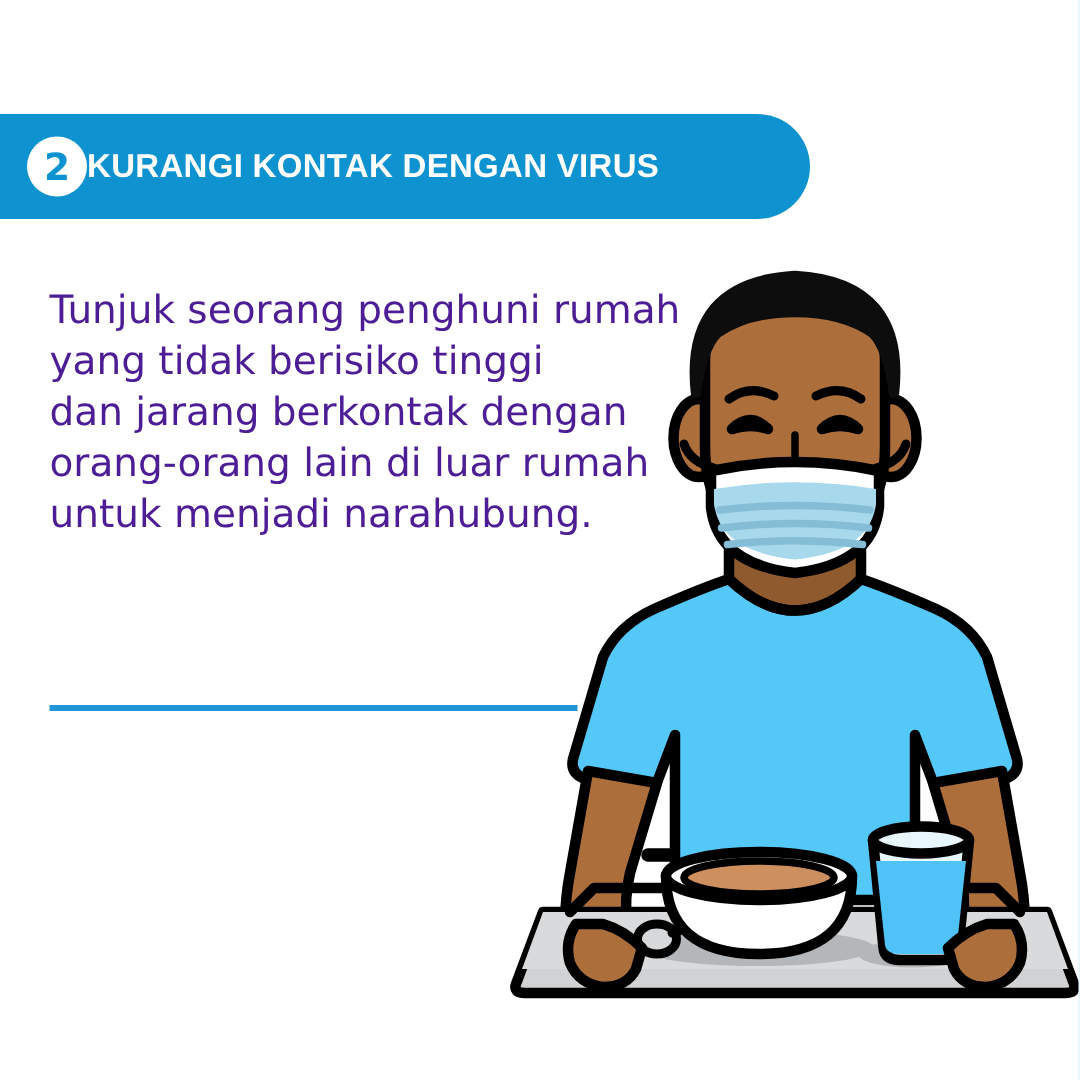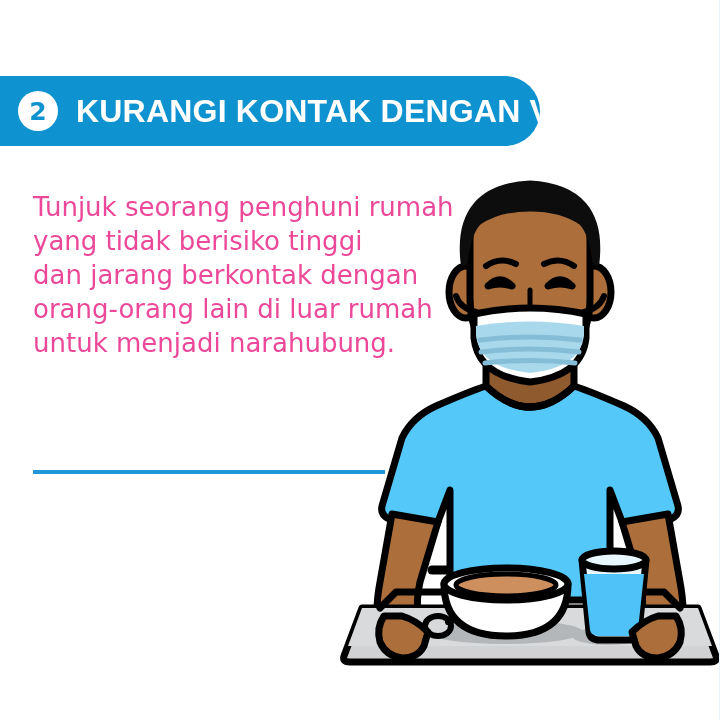--- a/index.html
+++ b/index.html
@@ -41,32 +41,31 @@
     display: flex;
     align-items: center;
     justify-content: center;
     font-size: 25px;
     font-weight: bold;
     flex: 0 0 auto;
     font-family: "DejaVu Sans", sans-serif;
   }
   .header-title {
     color: #ffffff;
-    font-size: 32px;
+    font-size: 22px;
     font-weight: bold;
     letter-spacing: 0.2px;
-    margin-left: 18px;
     white-space: nowrap;
     font-family: "Liberation Sans", sans-serif;
   }
 
   
   .body-text {
     position: absolute;
-    color: #ec4899;
+    color: #4c1d95;
     font-size: 26px;
     line-height: 34px;
     font-family: "DejaVu Sans", sans-serif;
     white-space: pre-line;
   }
   .para-top {
     left: 33px;
     top: 190px;
     width: 440px;
   }

